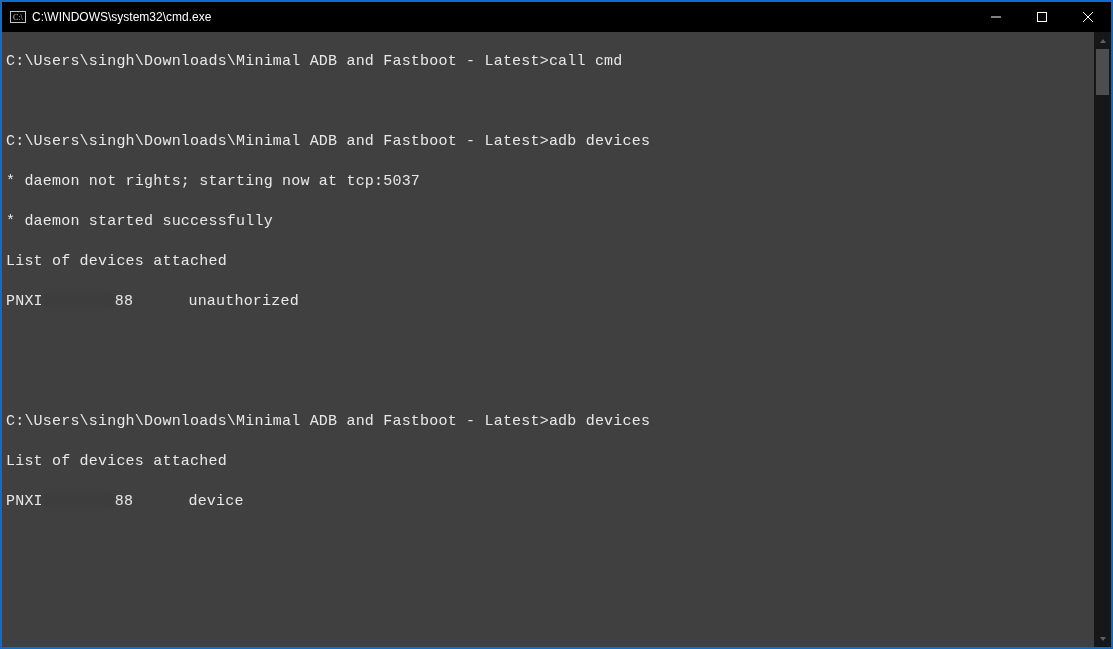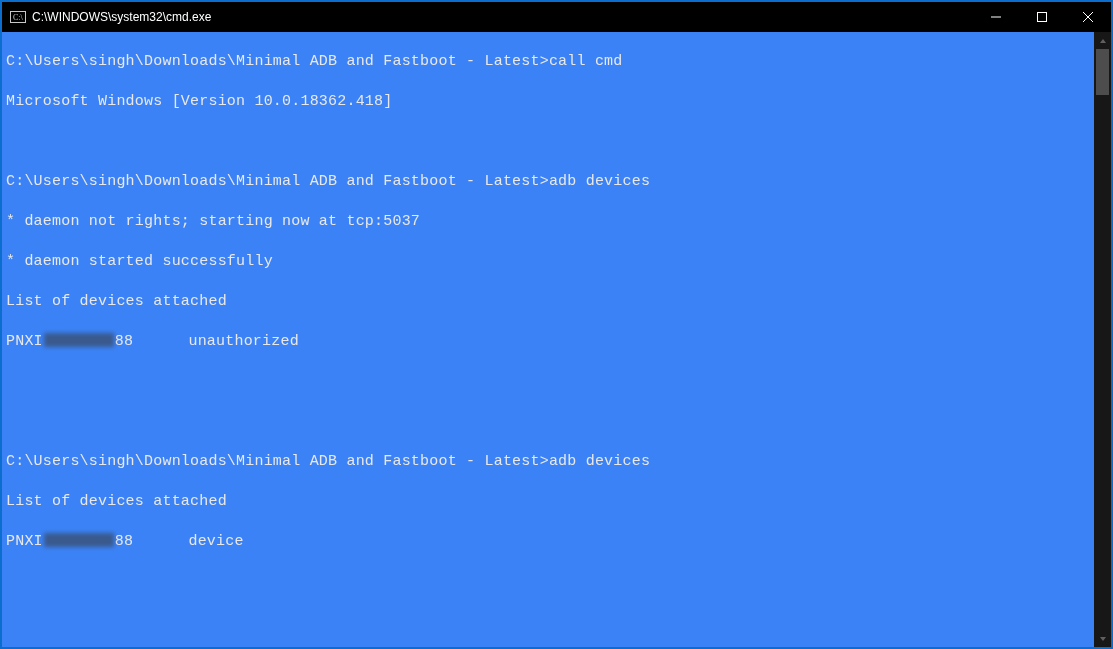--- a/index.html
+++ b/index.html
@@ -50,21 +50,21 @@
     display: flex;
     align-items: center;
     justify-content: center;
     color: #ffffff;
   }
   .win-btn svg { width: 10px; height: 10px; }
 
   .client {
     flex: 1 1 auto;
     position: relative;
-    background: #3b82f6;
+    background: #404040;
     overflow: hidden;
   }
   .terminal {
     position: absolute;
     left: 0; top: 0;
     right: 17px; 
     bottom: 0;
     padding: 0 0 0 4px;
     color: #e8e8e8;
     font-size: 15px;
@@ -138,21 +138,20 @@
       <svg viewBox="0 0 10 10">
         <line x1="0" y1="0" x2="10" y2="10" stroke="#fff" stroke-width="1"></line>
         <line x1="10" y1="0" x2="0" y2="10" stroke="#fff" stroke-width="1"></line>
       </svg>
     </div>
   </div>
 
   <div class="client">
     <div class="terminal">
 <span class="line"><span>C:\Users\singh\Downloads\Minimal ADB and Fastboot - Latest&gt;</span><span>call cmd</span></span>
-<span class="line"><span>Microsoft Windows [Version 10.0.18362.418]</span></span>
 <span class="line"> </span>
 <span class="line"><span>C:\Users\singh\Downloads\Minimal ADB and Fastboot - Latest&gt;</span><span>adb devices</span></span>
 <span class="line"><span>* daemon not rights; starting now at tcp:5037</span></span>
 <span class="line"><span>* daemon started successfully</span></span>
 <span class="line"><span>List of devices attached</span></span>
 <span class="line"><span>PNXI</span><span class="redact"></span><span>88</span><span>      unauthorized</span></span>
 <span class="line"> </span>
 <span class="line"> </span>
 <span class="line"><span>C:\Users\singh\Downloads\Minimal ADB and Fastboot - Latest&gt;</span><span>adb devices</span></span>
 <span class="line"><span>List of devices attached</span></span>

